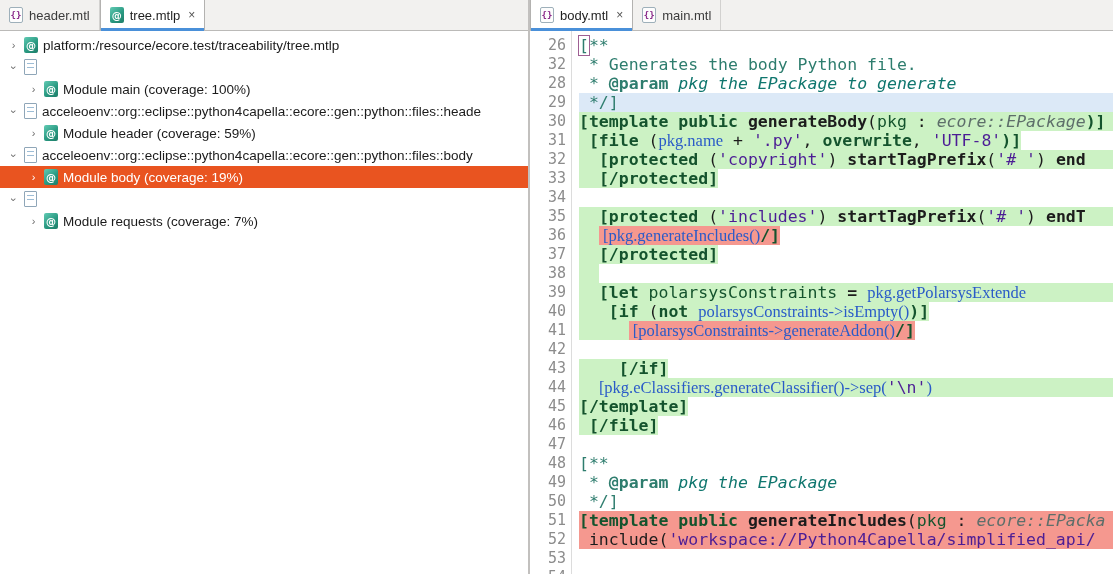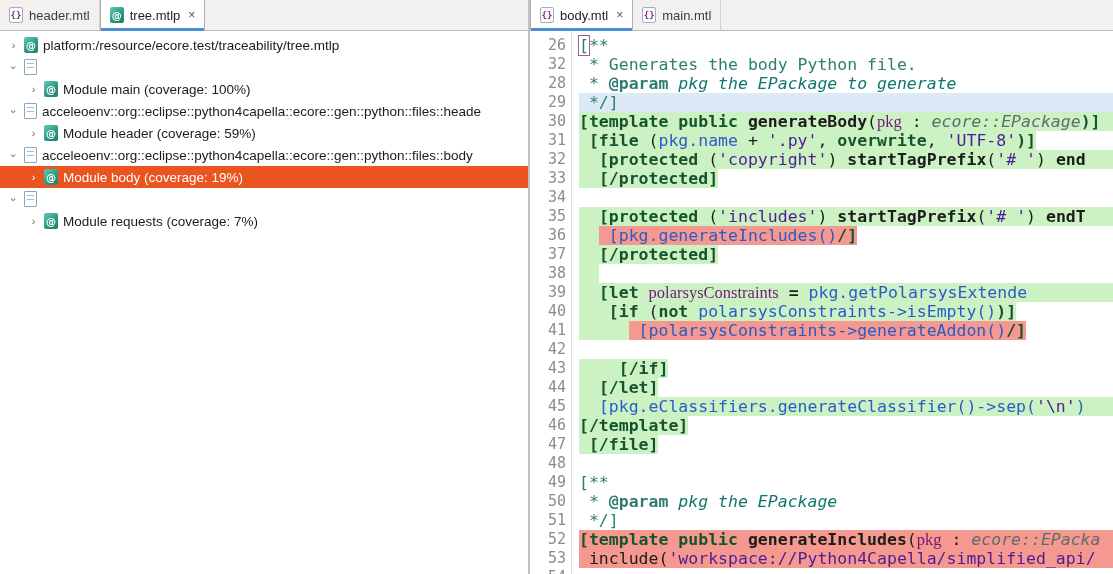--- a/index.html
+++ b/index.html
@@ -34,23 +34,23 @@
   .gutter div{height:19px;line-height:19px;}
   .code{flex:1;overflow:hidden;padding:5px 0 0 7px;font:16.5px "DejaVu Sans Mono",monospace;}
   .cl{height:19px;line-height:19px;display:flex;align-items:stretch;}
   .seg{white-space:pre;display:inline-block;}
   .fill{flex:1;}
   .c-cmt{color:#2e7d6e;}
   .c-cmb{color:#2e7d6e;font-weight:bold;}
   .c-cmi{color:#0f766e;font-style:italic;}
   .c-kw{color:#14532d;font-weight:bold;}
   .c-bld{color:#1c1c1c;font-weight:bold;}
-  .c-var{color:#701a75;font-family:Liberation Serif, serif;}
+  .c-var{color:#14532d;}
   .c-typ{color:#5d6e6a;font-style:italic;}
-  .c-exp{color:#2a5bc8;}
+  .c-exp{color:#2a5bc8;font-family:Liberation Serif, serif;}
   .c-str{color:#4c1d95;}
   .c-pln{color:#1c1c1c;}
   .bg-g{background:#ccf2c4;}
   .bg-r{background:#f5988f;}
   .bg-b{background:#dce9f7;}
   .boxed{box-shadow:0 0 0 1px #9e5f93;}
 </style>
 </head>
 <body>
 
@@ -270,24 +270,20 @@
             <span class="seg c-exp bg-r"> [polarsysConstraints-&gt;generateAddon()</span>
             <span class="seg c-kw bg-r">/]</span>
           </div>
           <div class="cl"></div>
           <div class="cl">
             <span class="seg c-pln bg-g">    </span>
             <span class="seg c-kw bg-g">[/if]</span>
           </div>
           <div class="cl">
             <span class="seg c-pln bg-g">  </span>
-            <span class="seg c-kw bg-g">[/let]</span>
-          </div>
-          <div class="cl">
-            <span class="seg c-pln bg-g">  </span>
             <span class="seg c-exp bg-g">[pkg.eClassifiers.generateClassifier()-&gt;sep(</span>
             <span class="seg c-str bg-g">'\n'</span>
             <span class="seg c-exp bg-g">)</span>
             <div class="fill bg-g"></div>
           </div>
           <div class="cl">
             <span class="seg c-kw bg-g">[/template]</span>
           </div>
           <div class="cl">
             <span class="seg c-pln bg-g"> </span>

